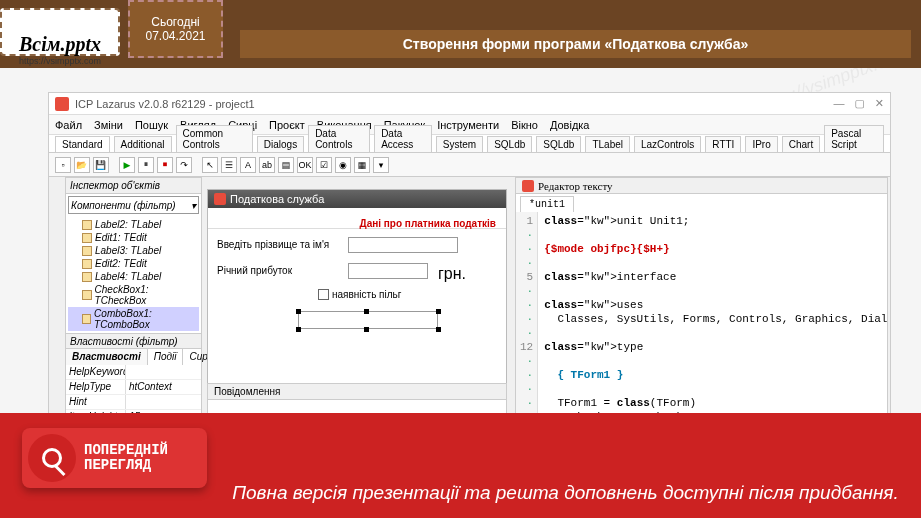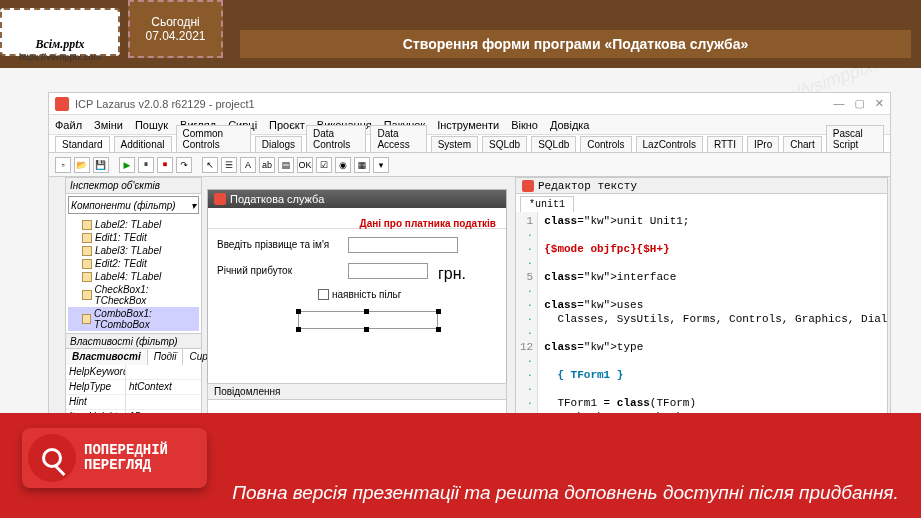--- a/index.html
+++ b/index.html
@@ -4,21 +4,21 @@
 <style>
 * { box-sizing: border-box; margin: 0; padding: 0; }
 body { width: 921px; height: 518px; font-family: Arial, sans-serif; font-size: 11px; background: #f5f5f5; position: relative; overflow: hidden; }
 
 
 .watermark { position: absolute; color: #ddd; font-size: 18px; font-style: italic; transform: rotate(-20deg); pointer-events: none; z-index: 0; opacity: 0.5; }
 
 
 .header-bar { position: absolute; top: 0; left: 0; right: 0; height: 68px; background: #6b4423; z-index: 2; }
 .logo-tag { position: absolute; top: 8px; left: 0; width: 120px; height: 48px; background: #fff; border: 2px dashed #8b6543; border-radius: 4px; display: flex; flex-direction: column; align-items: center; justify-content: center; z-index: 3; }
-.logo-text { font-family: 'Times New Roman', serif; font-style: italic; font-size: 12px; font-weight: bold; margin-top: 34px; }
+.logo-text { font-family: 'Times New Roman', serif; font-style: italic; font-size: 20px; font-weight: bold; margin-top: 34px; }
 .logo-url { font-size: 9px; color: #333; }
 .date-tag { position: absolute; top: 0; left: 128px; width: 95px; height: 58px; background: #8b5a2b; border: 2px dashed #b88; color: #fff; display: flex; flex-direction: column; align-items: center; justify-content: center; font-size: 12px; z-index: 3; }
 .title-banner { position: absolute; top: 30px; left: 240px; right: 10px; height: 28px; background: #8b5a2b; color: #fff; display: flex; align-items: center; justify-content: center; font-size: 14px; font-weight: bold; z-index: 3; }
 
 
 .ide-window { position: absolute; top: 92px; left: 48px; right: 30px; height: 420px; background: #f0f0f0; border: 1px solid #ccc; z-index: 1; }
 .ide-title-bar { height: 22px; background: #fff; border-bottom: 1px solid #ddd; display: flex; align-items: center; padding: 0 6px; font-size: 11px; color: #555; }
 .ide-icon { width: 14px; height: 14px; background: #e74c3c; border-radius: 2px; margin-right: 6px; }
 .win-controls { margin-left: auto; display: flex; gap: 10px; color: #888; }
 .ide-menu { height: 20px; background: #f8f8f8; border-bottom: 1px solid #ddd; display: flex; align-items: center; padding: 0 6px; gap: 12px; font-size: 11px; }
@@ -56,21 +56,21 @@
 .fd-label { position: absolute; font-size: 10px; background: #fff; padding: 0 1px; }
 .fd-input { position: absolute; border: 1px solid #999; background: #fff; height: 16px; }
 .fd-checkbox { position: absolute; font-size: 10px; display: flex; align-items: center; gap: 3px; }
 .fd-check { width: 11px; height: 11px; border: 1px solid #666; background: #fff; }
 .fd-combo { position: absolute; border: 1px solid #999; background: #fff; height: 18px; }
 .fd-handle { position: absolute; width: 5px; height: 5px; background: #000; }
 .fd-suffix { position: absolute; font-size: 16px; }
 
 
 .code-editor { position: absolute; top: 84px; left: 466px; right: 2px; bottom: 18px; background: #fff; border: 1px solid #ccc; font-family: 'Courier New', monospace; font-size: 11px; }
-.ce-title { height: 16px; background: #f0f0f0; border-bottom: 1px solid #ccc; padding: 2px 6px; display: flex; align-items: center; gap: 4px; }
+.ce-title { height: 16px; background: #f0f0f0; border-bottom: 1px solid #ccc; padding: 2px 6px; display: flex; align-items: center; gap: 4px; font-family: Liberation Serif, serif; }
 .ce-tab { display: inline-block; padding: 2px 8px; border: 1px solid #ccc; border-bottom: none; background: #fff; margin: 2px 0 0 4px; font-size: 10px; }
 .ce-body { display: flex; height: calc(100% - 34px); overflow: hidden; }
 .ce-gutter { width: 30px; background: #f4f4f4; border-right: 1px solid #ddd; text-align: right; padding: 2px 4px; color: #888; line-height: 14px; }
 .ce-gutter .dot { color: #3a7; }
 .ce-code { flex: 1; padding: 2px 6px; line-height: 14px; white-space: pre; }
 .kw { font-weight: bold; }
 .cm { color: #c00; font-weight: bold; }
 
 
 .messages { position: absolute; top: 290px; left: 158px; width: 300px; height: 80px; background: #fff; border: 1px solid #ccc; }
@@ -134,21 +134,21 @@
   <div class="ide-tabs">
     <span class="ide-tab active">Standard</span>
     <span class="ide-tab">Additional</span>
     <span class="ide-tab">Common Controls</span>
     <span class="ide-tab">Dialogs</span>
     <span class="ide-tab">Data Controls</span>
     <span class="ide-tab">Data Access</span>
     <span class="ide-tab">System</span>
     <span class="ide-tab">SQLdb</span>
     <span class="ide-tab">SQLdb</span>
-    <span class="ide-tab">Controls</span>
+    <span class="ide-tab">TLabel</span>
     <span class="ide-tab">LazControls</span>
     <span class="ide-tab">RTTI</span>
     <span class="ide-tab">IPro</span>
     <span class="ide-tab">Chart</span>
     <span class="ide-tab">Pascal Script</span>
   </div>
   <div class="ide-toolbar">
     <span class="tb-btn">▫</span>
     <span class="tb-btn">📂</span>
     <span class="tb-btn">💾</span>

